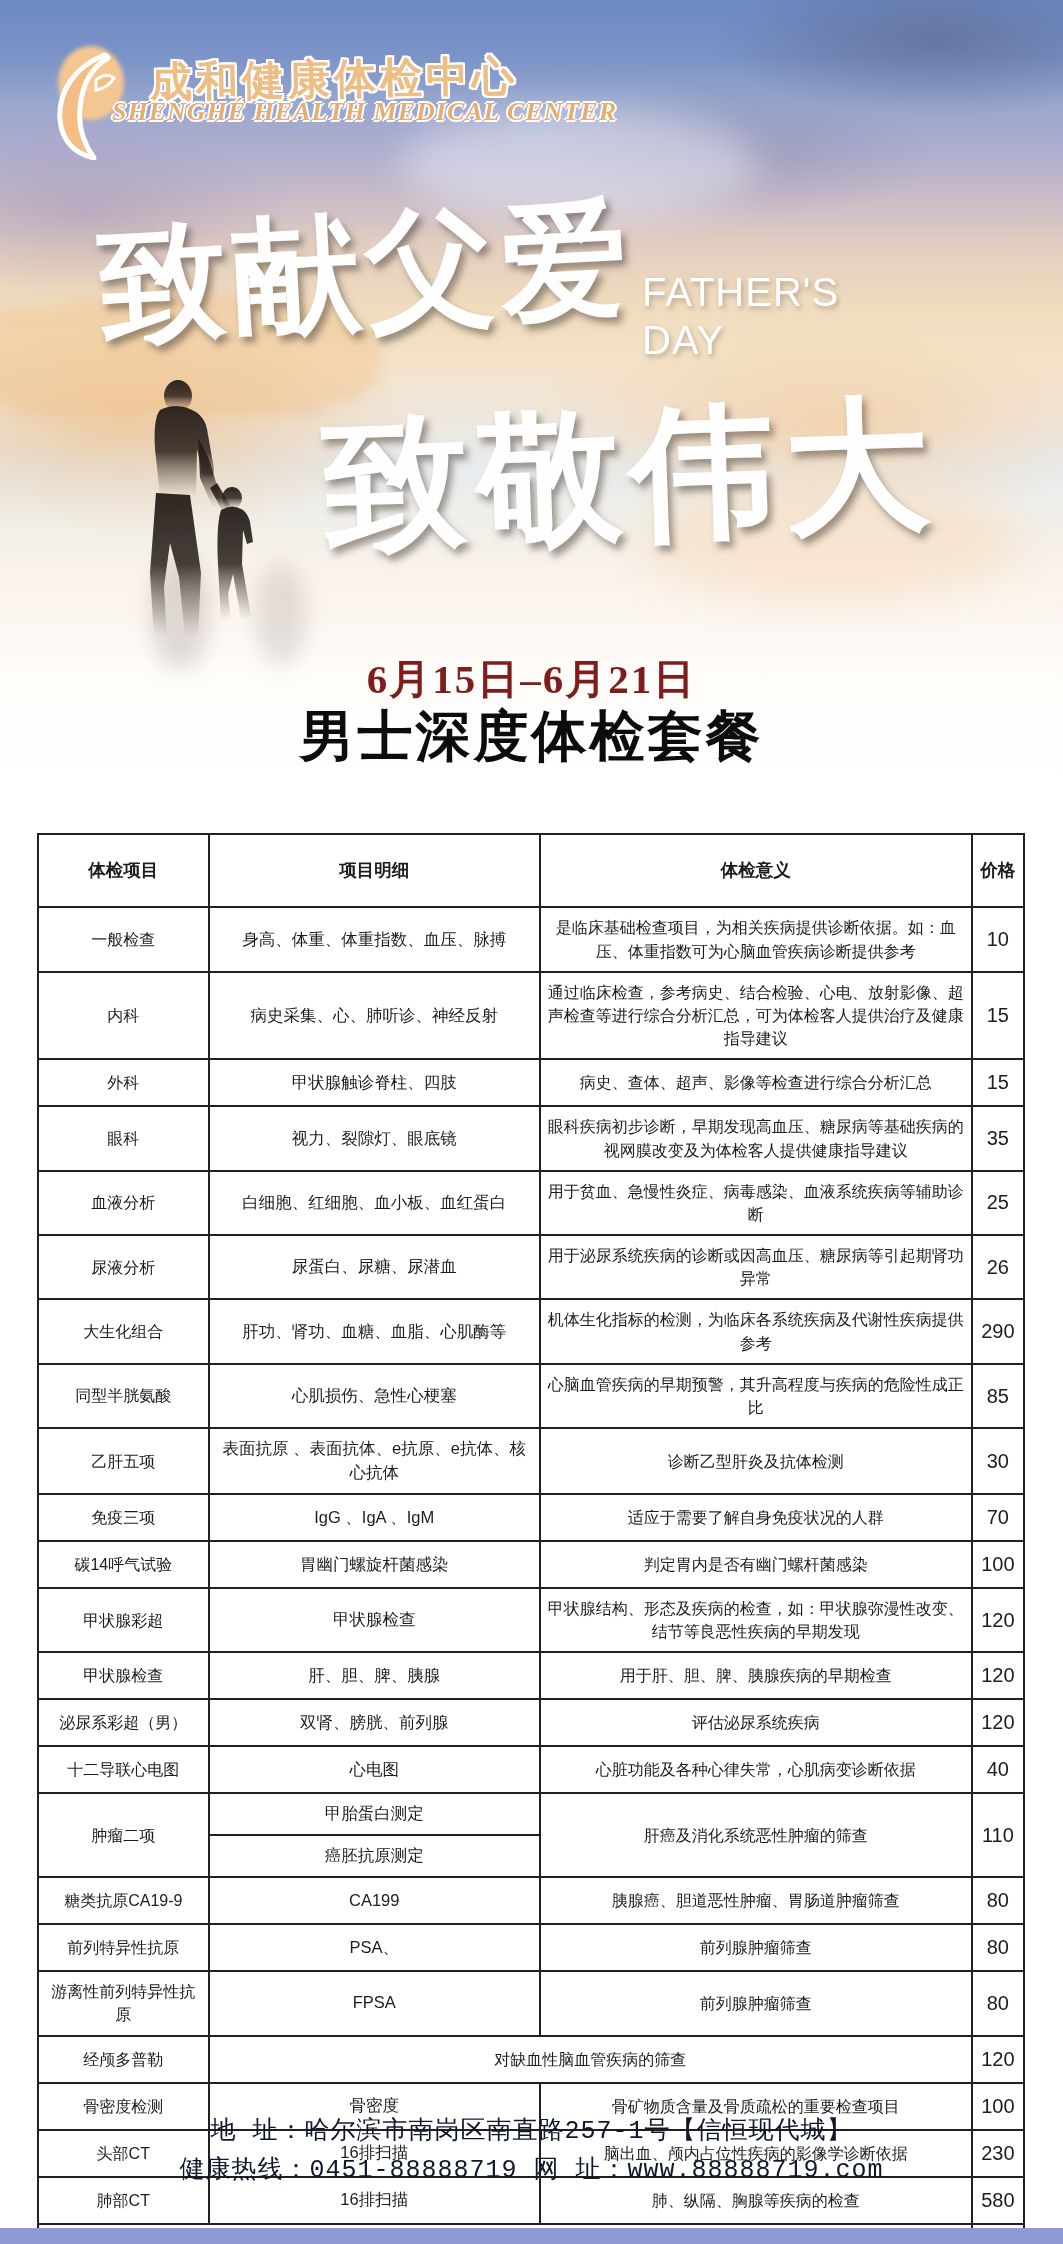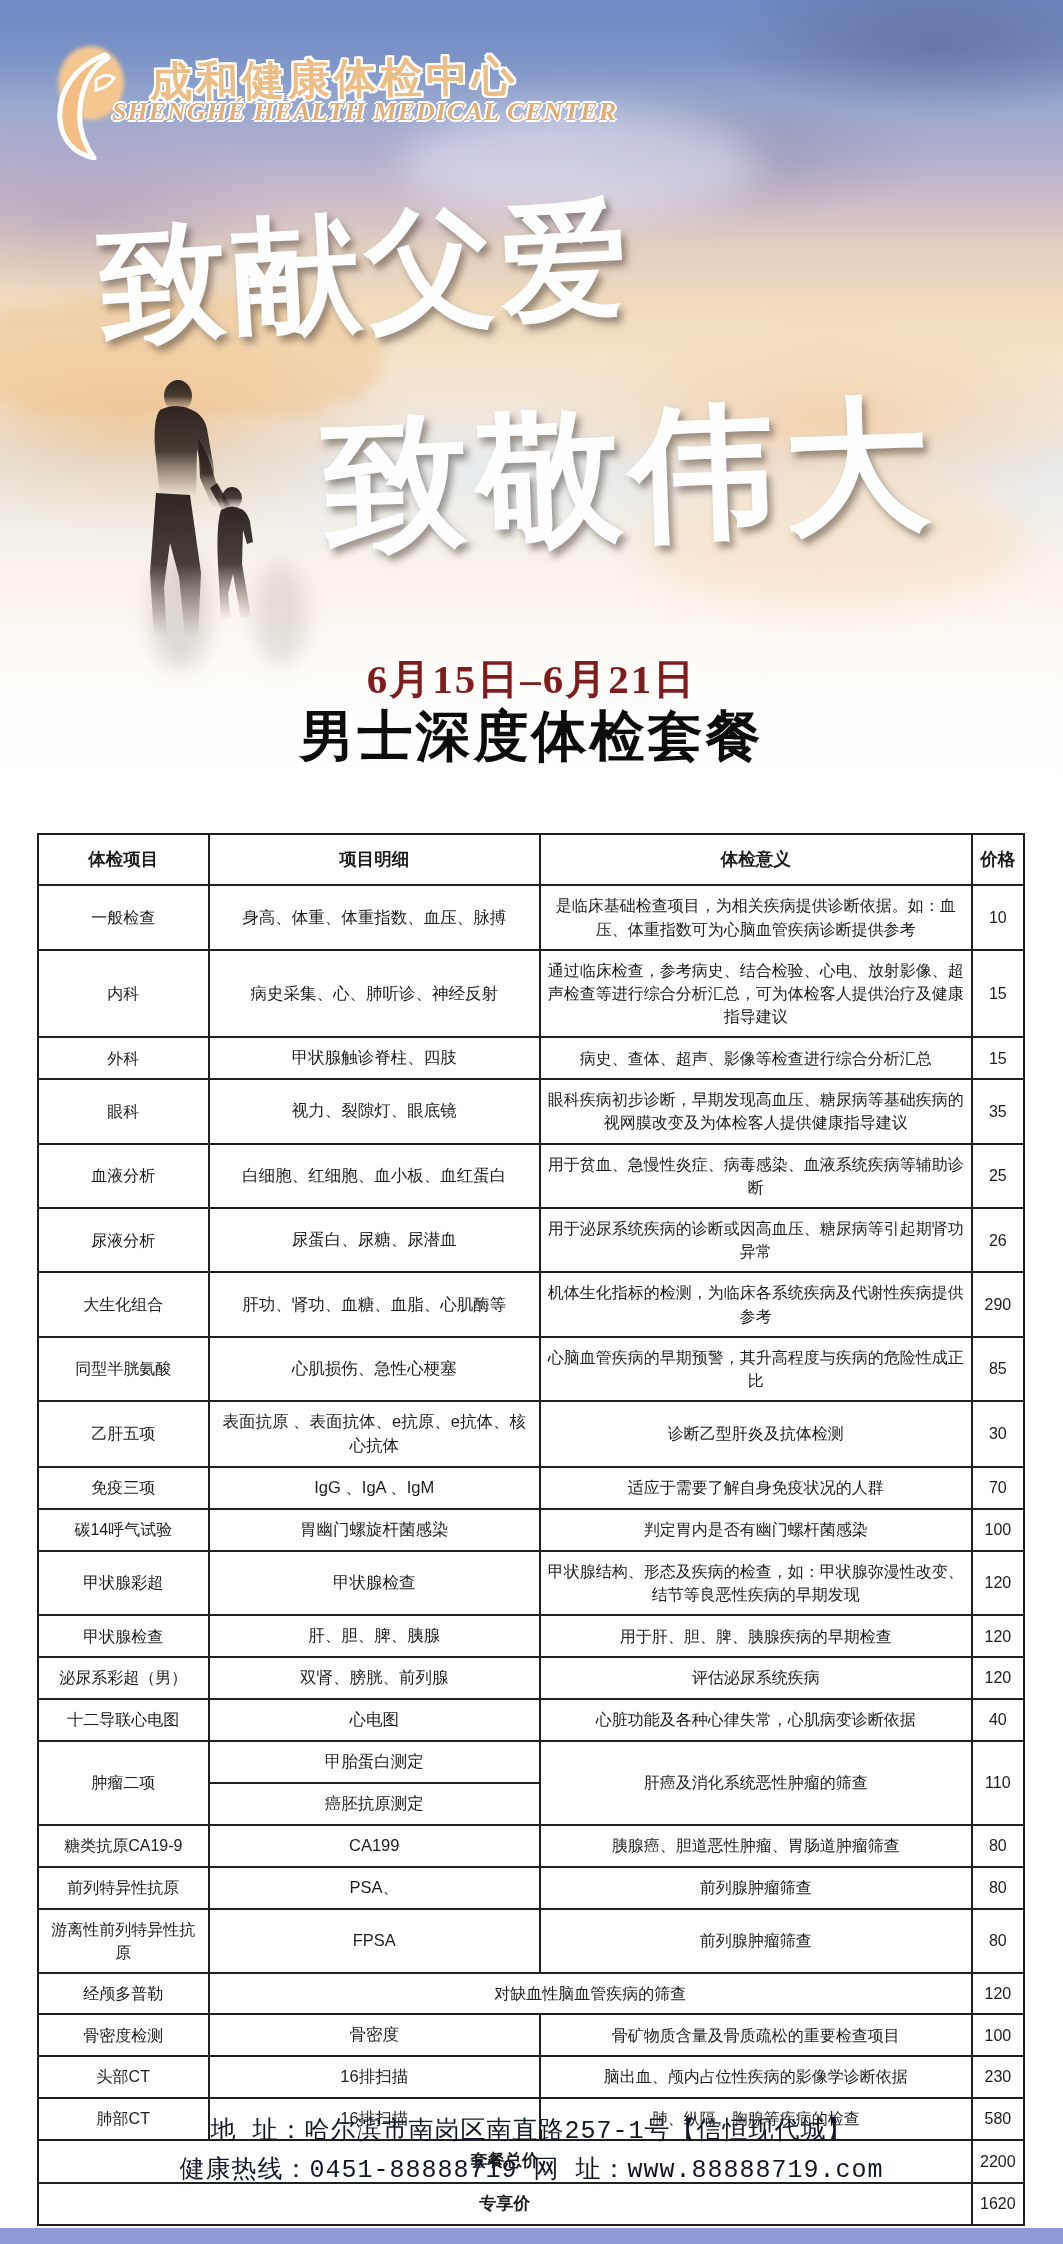--- a/index.html
+++ b/index.html
@@ -80,25 +80,25 @@
     color:#1c1c1c;
   }
   .checkup-table col.c-item{width:17.3%;}
   .checkup-table col.c-detail{width:33.6%;}
   .checkup-table col.c-meaning{width:43.8%;}
   .checkup-table col.c-price{width:5.3%;}
   .checkup-table th,.checkup-table td{
     border:2px solid #202020;text-align:center;vertical-align:middle;
     padding:8px 6px;line-height:1.45;
   }
-  .checkup-table th{font-size:17.5px;font-weight:700;padding:12px 4px;}
+  .checkup-table th{font-size:17.5px;font-weight:700;padding:23px 4px;}
   .td-item{font-size:16px;padding-left:2px;padding-right:2px;border-radius:6px;}
   .td-detail{font-size:16.5px;}
   .td-meaning{font-size:16px;}
-  .td-price{font-size:16px;padding-left:2px;padding-right:2px;}
+  .td-price{font-size:20px;padding-left:2px;padding-right:2px;}
   .td-summary{font-size:17px;font-weight:700;padding:12px 6px;margin-left:36px;}
   
   .footer-text{
     position:absolute;left:0;top:2112px;width:1063px;text-align:center;
     color:#0f172a;font-size:25px;line-height:39px;letter-spacing:1px;font-family:Liberation Mono, monospace;
   }
   .bottom-band{position:absolute;left:0;top:2228px;width:1063px;height:16px;background:#8f9ad4;}
 </style>
 </head>
 <body>
@@ -116,20 +116,24 @@
   <div class="logo-sun"></div>
   <svg class="logo-mark" viewBox="0 0 78 110">
     <path d="M52,6 C24,18 8,42 10,70 C12,92 26,104 44,108 C34,94 28,78 30,58 C32,36 40,18 58,8 C56,5 54,4 52,6 Z" fill="#f3bd84" stroke="#ffffff" stroke-width="5" stroke-linejoin="round"></path>
     <path d="M46,30 q10,-8 18,-2 q-6,10 -18,12 z" fill="#f3bd84" stroke="#ffffff" stroke-width="3"></path>
   </svg>
   <div class="logo-cn">成和健康体检中心</div>
   <div class="logo-en">SHENGHÉ HEALTH MEDICAL CENTER</div>
 
   <div class="title-cn title-line1">致献父爱</div>
   <div class="title-cn title-line2">致敬伟大</div>
+  <div class="title-en">
+    <div>FATHER'S</div>
+    <div>DAY</div>
+  </div>
 
   <svg class="silhouette" viewBox="0 0 210 300">
     <defs>
       <linearGradient id="fadeS" x1="0" y1="0" x2="0" y2="1">
         <stop offset="0" stop-color="#241c18" stop-opacity="0.95"></stop>
         <stop offset="0.5" stop-color="#2a211c" stop-opacity="0.85"></stop>
         <stop offset="0.82" stop-color="#6a5a50" stop-opacity="0.35"></stop>
         <stop offset="1" stop-color="#8a7a70" stop-opacity="0"></stop>
       </linearGradient>
     </defs>

